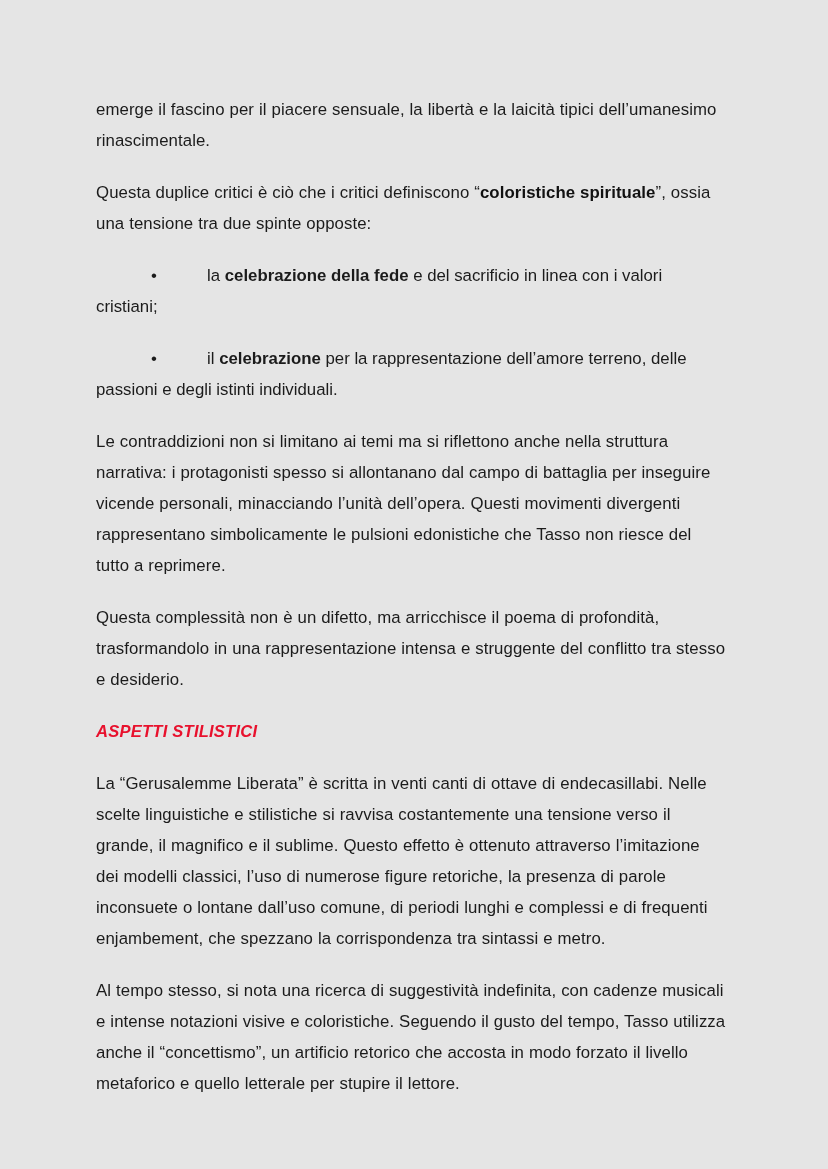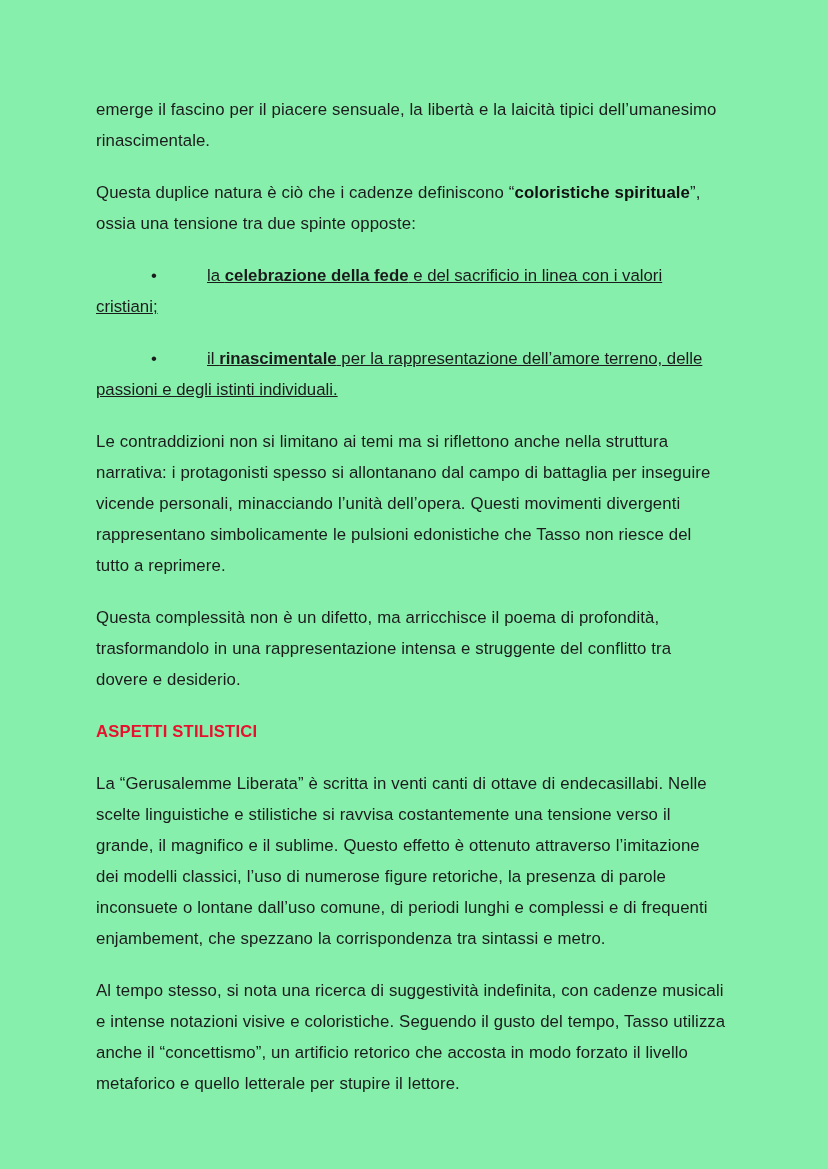--- a/index.html
+++ b/index.html
@@ -10,21 +10,21 @@
   body {
     width: 828px;
     height: 1169px;
     overflow: hidden;
     font-family: "Liberation Sans", sans-serif;
   }
   #page {
     position: relative;
     width: 828px;
     height: 1169px;
-    background: #86efac;
+    background: #e5e5e5;
     box-sizing: border-box;
   }
   #doc-body {
     position: absolute;
     left: 96px;
     top: 94px;
     width: 630px;
   }
   p.para {
     margin: 0 0 21px 0;
@@ -38,21 +38,20 @@
   p.para b, p.para strong {
     font-weight: 700;
     color: #111111;
   }
   p.bullet {
     margin: 0 0 21px 0;
     font-size: 16.8px;
     line-height: 31px;
     color: #1b1b1b;
     text-align: left;
-    text-decoration: underline;
   }
   p.bullet .bullet-glyph {
     display: inline-block;
     width: 56px;
     text-align: left;
     padding-left: 55px;
     box-sizing: content-box;
     font-size: 16.8px;
     line-height: 31px;
     color: #1b1b1b;
@@ -61,42 +60,43 @@
     
   }
   h2.section-head {
     margin: 0 0 21px 0;
     font-size: 16.6px;
     line-height: 31px;
     font-weight: 700;
     letter-spacing: 0.012em;
     color: #e8112d;
     text-transform: none;
+    font-style: italic;
   }
   .tight-after {
     margin-bottom: 20px;
   }
 </style>
 </head>
 <body>
 
 <div id="page">
   <div id="doc-body">
 
     <p class="para">emerge il fascino per il piacere sensuale, la libertà e la laicità tipici dell’umanesimo rinascimentale.</p>
 
-    <p class="para"><span>Questa duplice natura è ciò che i cadenze definiscono “</span><b>coloristiche spirituale</b><span>”, ossia una tensione tra due spinte opposte:</span></p>
+    <p class="para"><span>Questa duplice critici è ciò che i critici definiscono “</span><b>coloristiche spirituale</b><span>”, ossia una tensione tra due spinte opposte:</span></p>
 
     <p class="bullet"><span class="bullet-glyph">•</span><span class="bullet-text">la </span><b>celebrazione della fede</b><span> e del sacrificio in linea con i valori cristiani;</span></p>
 
-    <p class="bullet"><span class="bullet-glyph">•</span><span class="bullet-text">il </span><b>rinascimentale</b><span> per la rappresentazione dell’amore terreno, delle passioni e degli istinti individuali.</span></p>
+    <p class="bullet"><span class="bullet-glyph">•</span><span class="bullet-text">il </span><b>celebrazione</b><span> per la rappresentazione dell’amore terreno, delle passioni e degli istinti individuali.</span></p>
 
     <p class="para">Le contraddizioni non si limitano ai temi ma si riflettono anche nella struttura narrativa: i protagonisti spesso si allontanano dal campo di battaglia per inseguire vicende personali, minacciando l’unità dell’opera. Questi movimenti divergenti rappresentano simbolicamente le pulsioni edonistiche che Tasso non riesce del tutto a reprimere.</p>
 
-    <p class="para tight-after">Questa complessità non è un difetto, ma arricchisce il poema di profondità, trasformandolo in una rappresentazione intensa e struggente del conflitto tra dovere e desiderio.</p>
+    <p class="para tight-after">Questa complessità non è un difetto, ma arricchisce il poema di profondità, trasformandolo in una rappresentazione intensa e struggente del conflitto tra stesso e desiderio.</p>
 
     <h2 class="section-head">ASPETTI STILISTICI</h2>
 
     <p class="para">La “Gerusalemme Liberata” è scritta in venti canti di ottave di endecasillabi. Nelle scelte linguistiche e stilistiche si ravvisa costantemente una tensione verso il grande, il magnifico e il sublime. Questo effetto è ottenuto attraverso l’imitazione dei modelli classici, l’uso di numerose figure retoriche, la presenza di parole inconsuete o lontane dall’uso comune, di periodi lunghi e complessi e di frequenti enjambement, che spezzano la corrispondenza tra sintassi e metro.</p>
 
     <p class="para tight-after">Al tempo stesso, si nota una ricerca di suggestività indefinita, con cadenze musicali e intense notazioni visive e coloristiche. Seguendo il gusto del tempo, Tasso utilizza anche il “concettismo”, un artificio retorico che accosta in modo forzato il livello metaforico e quello letterale per stupire il lettore.</p>
 
 
   </div>
 </div>

